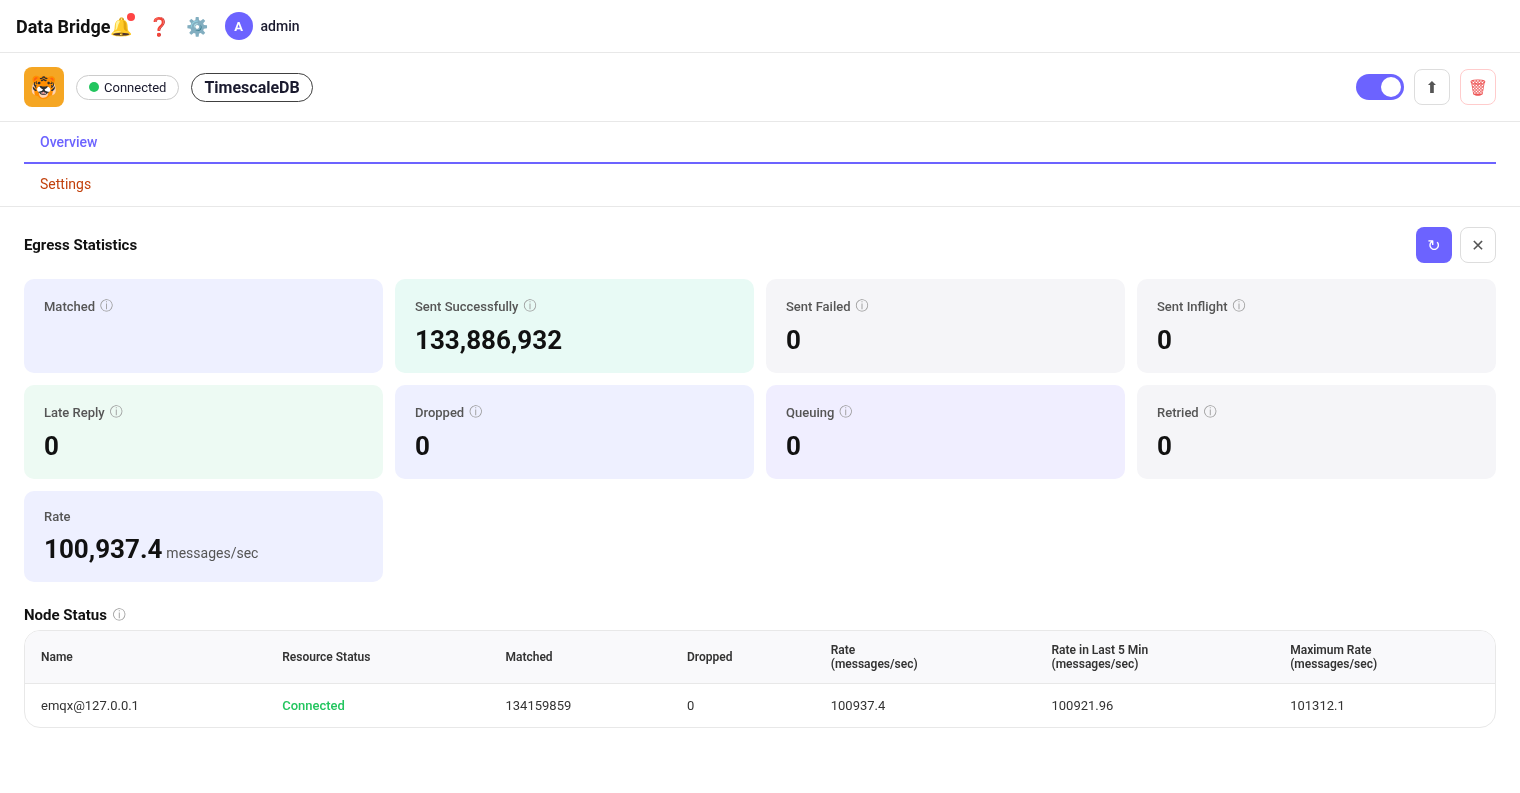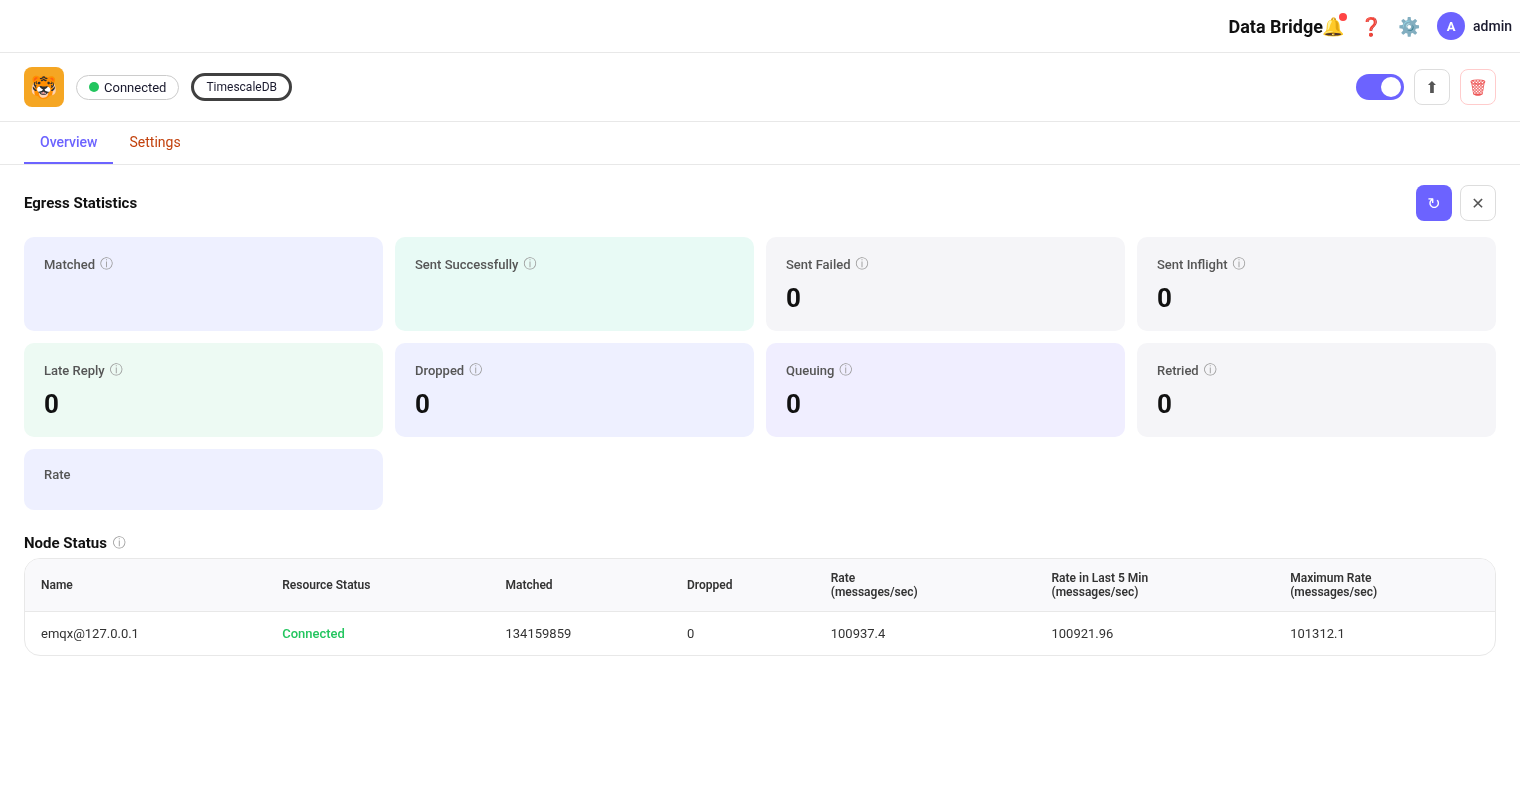--- a/index.html
+++ b/index.html
@@ -1,21 +1,21 @@
 <!DOCTYPE html>
 <html><head>
   <meta charset="utf-8">
   <style>
     * { box-sizing: border-box; margin: 0; padding: 0; }
     body { font-family: -apple-system, BlinkMacSystemFont, 'Segoe UI', Roboto, sans-serif; background: #fff; color: #1a1a2e; font-size: 14px; }
 
     
     .header {
-      display: flex; align-items: center; justify-content: flex-end;
-      padding: 12px 8px; border-bottom: 1px solid #e8e8e8;
+      display: flex; align-items: center; justify-content: flex-start;
+      padding: 12px 16px; border-bottom: 1px solid #e8e8e8;
     }
     .header-title { font-size: 18px; font-weight: 700; color: #111; }
     .header-actions { display: flex; align-items: center; gap: 16px; }
     .header-icon { width: 22px; height: 22px; cursor: pointer; color: #555; position: relative; display: flex; align-items: center; justify-content: center; font-size: 18px; }
     .notif-dot { position: absolute; top: -2px; right: -2px; width: 8px; height: 8px; background: #f44; border-radius: 50%; }
     .user-info { display: flex; align-items: center; gap: 8px; }
     .user-avatar { width: 28px; height: 28px; background: #6c63ff; border-radius: 50%; display: flex; align-items: center; justify-content: center; color: #fff; font-weight: 700; font-size: 13px; }
     .user-name { font-weight: 500; font-size: 14px; }
 
     
@@ -25,22 +25,22 @@
     }
     .sub-header-left { display: flex; align-items: center; gap: 12px; }
     .logo-icon { width: 40px; height: 40px; border-radius: 8px; background: #f5a623; display: flex; align-items: center; justify-content: center; font-size: 22px; }
     .connected-badge {
       display: flex; align-items: center; gap: 5px;
       border: 1px solid #ccc; border-radius: 16px; padding: 4px 12px;
       font-size: 13px; background: #fff;
     }
     .connected-dot { width: 10px; height: 10px; background: #22c55e; border-radius: 50%; }
     .db-badge {
-      border: 3px solid #404040; border-radius: 16px; padding: 4px 12px;
-      font-size: 12px; background: #fff;
+      border: 1px solid #404040; border-radius: 16px; padding: 4px 12px;
+      font-size: 16px; background: #fff; font-weight: bold;
     }
     .sub-header-right { display: flex; align-items: center; gap: 10px; }
     .toggle-switch {
       width: 48px; height: 26px; background: #6c63ff; border-radius: 13px;
       position: relative; cursor: pointer;
     }
     .toggle-thumb {
       position: absolute; top: 3px; right: 3px;
       width: 20px; height: 20px; background: #fff; border-radius: 50%;
     }
@@ -48,20 +48,21 @@
       width: 36px; height: 36px; border: 1px solid #ddd; border-radius: 8px;
       display: flex; align-items: center; justify-content: center;
       cursor: pointer; background: #fff; font-size: 16px; color: #555;
     }
     .icon-btn.red { border-color: #fcc; color: #e55; }
 
     
     .tabs {
       display: flex; gap: 0; padding: 0 24px;
       border-bottom: 1px solid #e8e8e8;
+      flex-direction: column;
     }
     .tab {
       padding: 12px 16px; font-size: 14px; cursor: pointer;
       border-bottom: 2px solid transparent; color: #c2410c;
     }
     .tab.active { color: #6c63ff; border-bottom: 2px solid #6c63ff; font-weight: 500; }
 
     
     .main { padding: 20px 24px; }
 
@@ -176,20 +177,21 @@
       <div class="stat-label">
         <span>Matched</span>
         <span class="info-icon">ⓘ</span>
       </div>
     </div>
     <div class="stat-card teal-light">
       <div class="stat-label">
         <span>Sent Successfully</span>
         <span class="info-icon">ⓘ</span>
       </div>
+      <div class="stat-value">133,886,932</div>
     </div>
     <div class="stat-card gray-light">
       <div class="stat-label">
         <span>Sent Failed</span>
         <span class="info-icon">ⓘ</span>
       </div>
       <div class="stat-value">0</div>
     </div>
     <div class="stat-card gray-light">
       <div class="stat-label">
@@ -228,20 +230,23 @@
         <span class="info-icon">ⓘ</span>
       </div>
       <div class="stat-value">0</div>
     </div>
   </div>
 
   <div style="display: grid; grid-template-columns: repeat(4, 1fr); gap: 12px; margin-bottom: 12px;">
     <div class="stat-card blue-light">
       <div class="stat-label">
         <span>Rate</span>
+      </div>
+      <div class="stat-value">
+        <span>100,937.4</span><span class="unit">messages/sec</span>
       </div>
     </div>
     <div style="background: transparent;"></div>
     <div style="background: transparent;"></div>
     <div style="background: transparent;"></div>
   </div>
 
   <div class="node-status">
     <div class="node-status-header">
       <span class="section-title">Node Status</span>

